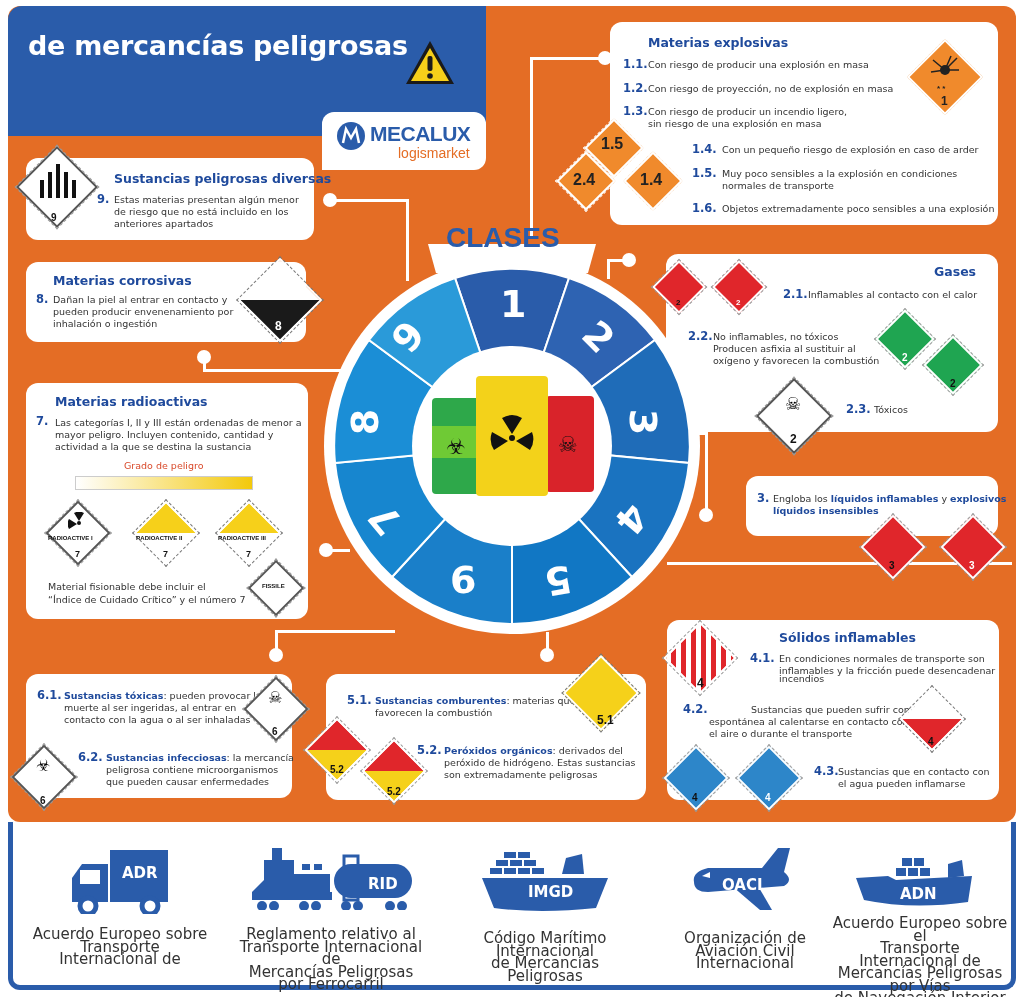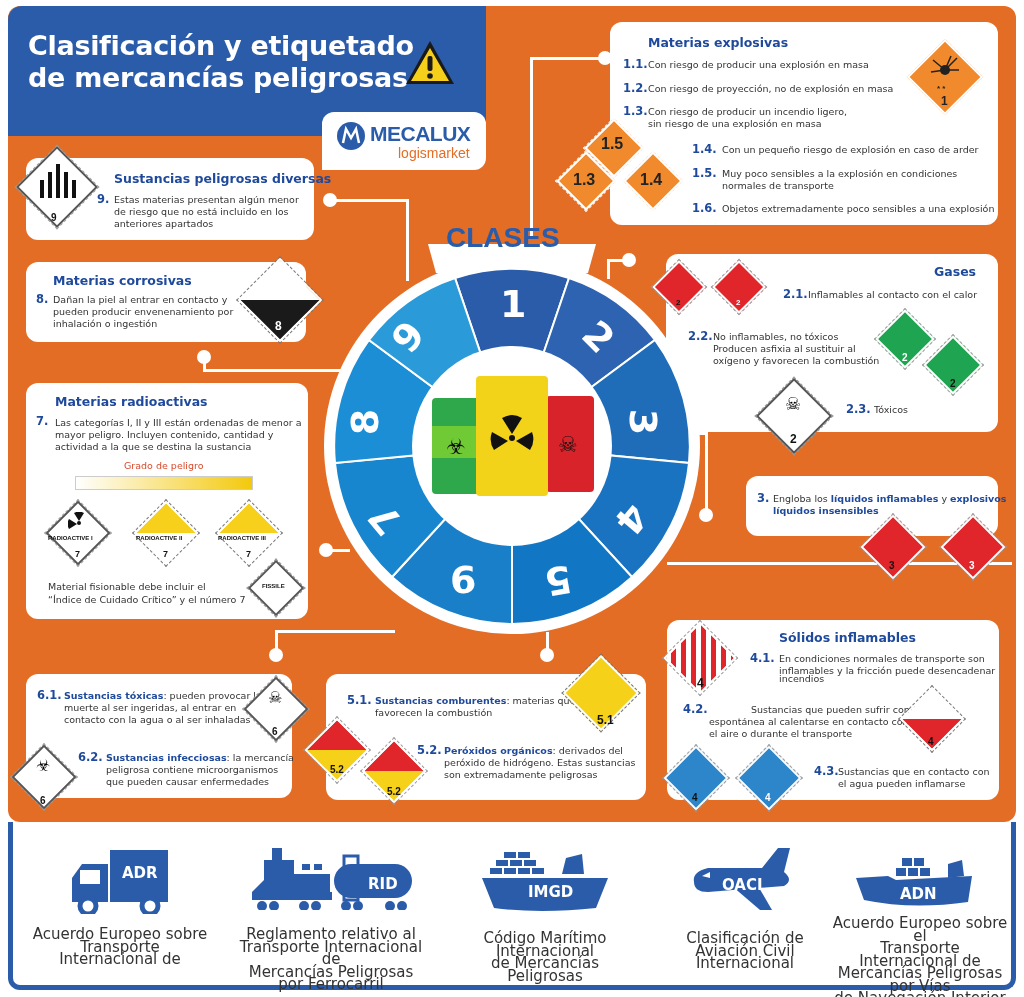--- a/index.html
+++ b/index.html
@@ -49,21 +49,20 @@
 <div class="wire" style="left:275px;top:630px;width:3px;height:24px"></div>
 <div class="wire" style="left:275px;top:630px;width:120px;height:3px"></div>
 <div class="dot" style="left:269px;top:648px"></div>
 <div class="wire" style="left:546px;top:632px;width:3px;height:22px"></div>
 <div class="dot" style="left:540px;top:648px"></div>
 <div class="wire" style="left:330px;top:549px;width:20px;height:3px"></div>
 <div class="dot" style="left:319px;top:543px"></div>
 
 <div class="abs title-box"></div>
 <div class="abs title-text">
-  <div>Clasificación y etiquetado</div>
   <div>de mercancías peligrosas</div>
 </div>
 <svg class="abs" style="left:404px;top:38px" width="52" height="50">
   <polygon points="26,3 50,46 2,46" fill="#1a1a1a"></polygon>
   <polygon points="26,10 45,43 7,43" fill="#f6cf1a"></polygon>
   <rect x="23.5" y="18" width="5" height="15" rx="2" fill="#1a1a1a"></rect>
   <circle cx="26" cy="38" r="2.8" fill="#1a1a1a"></circle>
 </svg>
 
 <div class="abs logo-box"></div>
@@ -94,21 +93,21 @@
 <div class="diamond" style="left:918px;top:50px;width:54px;height:54px;background:#f08a2c;outline-color:#fff"></div>
 <svg class="abs" style="left:927px;top:52px" width="36" height="30">
     <circle cx="18" cy="18" r="5" fill="#222"></circle>
     <path d="M18 18 L30 6 M18 18 L6 8 M18 18 L32 18 M18 18 L4 20 M18 18 L24 4" stroke="#222" stroke-width="1.5"></path>
   </svg>
 <div class="dlabel" style="left:937px;top:84px;font-size:8px;color:#222">* *</div>
 <div class="dlabel" style="left:941px;top:94px;font-size:12px;color:#222">1</div>
 <div class="diamond" style="left:593px;top:127px;width:42px;height:42px;background:#f08a2c;outline-color:#fff"></div>
 <div class="dlabel" style="left:601px;top:135px;font-size:16px;color:#222">1.5</div>
 <div class="diamond" style="left:565px;top:160px;width:42px;height:42px;background:#f08a2c;outline-color:#fff"></div>
-<div class="dlabel" style="left:573px;top:171px;font-size:16px;color:#222">1.3</div>
+<div class="dlabel" style="left:573px;top:171px;font-size:16px;color:#222">2.4</div>
 <div class="diamond" style="left:632px;top:160px;width:42px;height:42px;background:#f08a2c;outline-color:#fff"></div>
 <div class="dlabel" style="left:640px;top:171px;font-size:16px;color:#222">1.4</div>
 
 <div class="card" style="left:26px;top:158px;width:288px;height:82px"></div>
 <div class="diamond" style="left:28px;top:158px;width:58px;height:58px;background:#fff;border-color:#555"></div>
 <svg class="abs" style="left:30px;top:162px" width="58" height="38">
     <rect x="10" y="18" width="4" height="18" fill="#111"></rect>
     <rect x="18" y="10" width="4" height="26" fill="#111"></rect>
     <rect x="26" y="2" width="4" height="34" fill="#111"></rect>
     <rect x="34" y="10" width="4" height="26" fill="#111"></rect>
@@ -332,21 +331,21 @@
     <div>de Mercancías Peligrosas</div>
 </div>
 
 <svg class="abs" style="left:688px;top:846px" width="110" height="66">
   <path d="M6 36 Q4 26 20 22 L74 22 L90 2 L102 2 L96 26 Q106 34 96 40 L20 46 Q6 46 6 36Z" fill="#2a5caa"></path>
   <path d="M44 40 L70 40 L84 64 L72 64Z" fill="#2a5caa"></path>
   <path d="M14 30 L22 26 L22 32Z" fill="#fff"></path>
 </svg>
 <div class="ico-label" style="left:722px;top:876px">OACI</div>
 <div class="transport" style="left:655px;top:932px;width:180px">
-  <div>Clasificación de</div>
+  <div>Organización de</div>
     <div>Aviación Civil Internacional</div>
 </div>
 
 <svg class="abs" style="left:852px;top:856px" width="126" height="56">
   <rect x="50" y="2" width="10" height="8" fill="#2a5caa"></rect>
     <rect x="62" y="2" width="10" height="8" fill="#2a5caa"></rect>
   <rect x="44" y="12" width="10" height="8" fill="#2a5caa"></rect>
     <rect x="56" y="12" width="10" height="8" fill="#2a5caa"></rect>
     <rect x="68" y="12" width="10" height="8" fill="#2a5caa"></rect>
   <path d="M96 8 L110 4 L112 20 L96 22 Z" fill="#2a5caa"></path>

